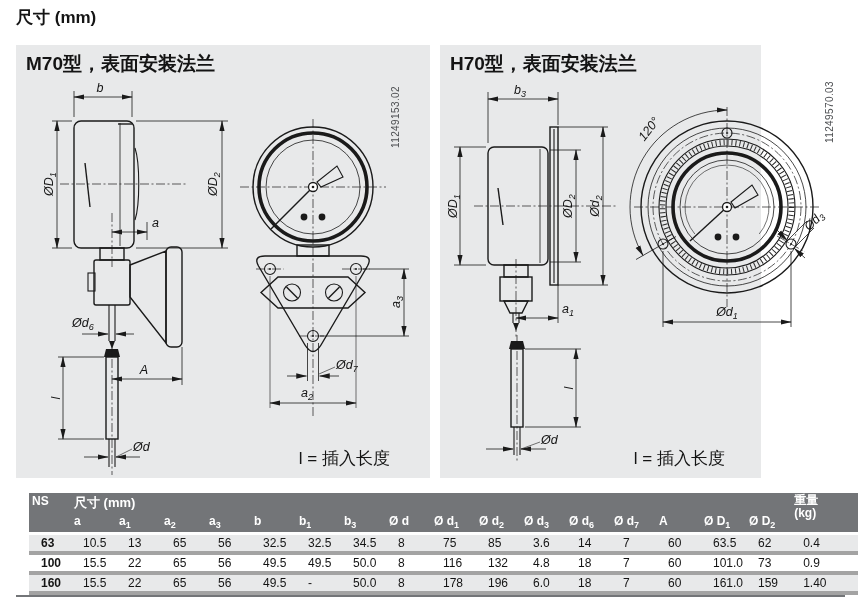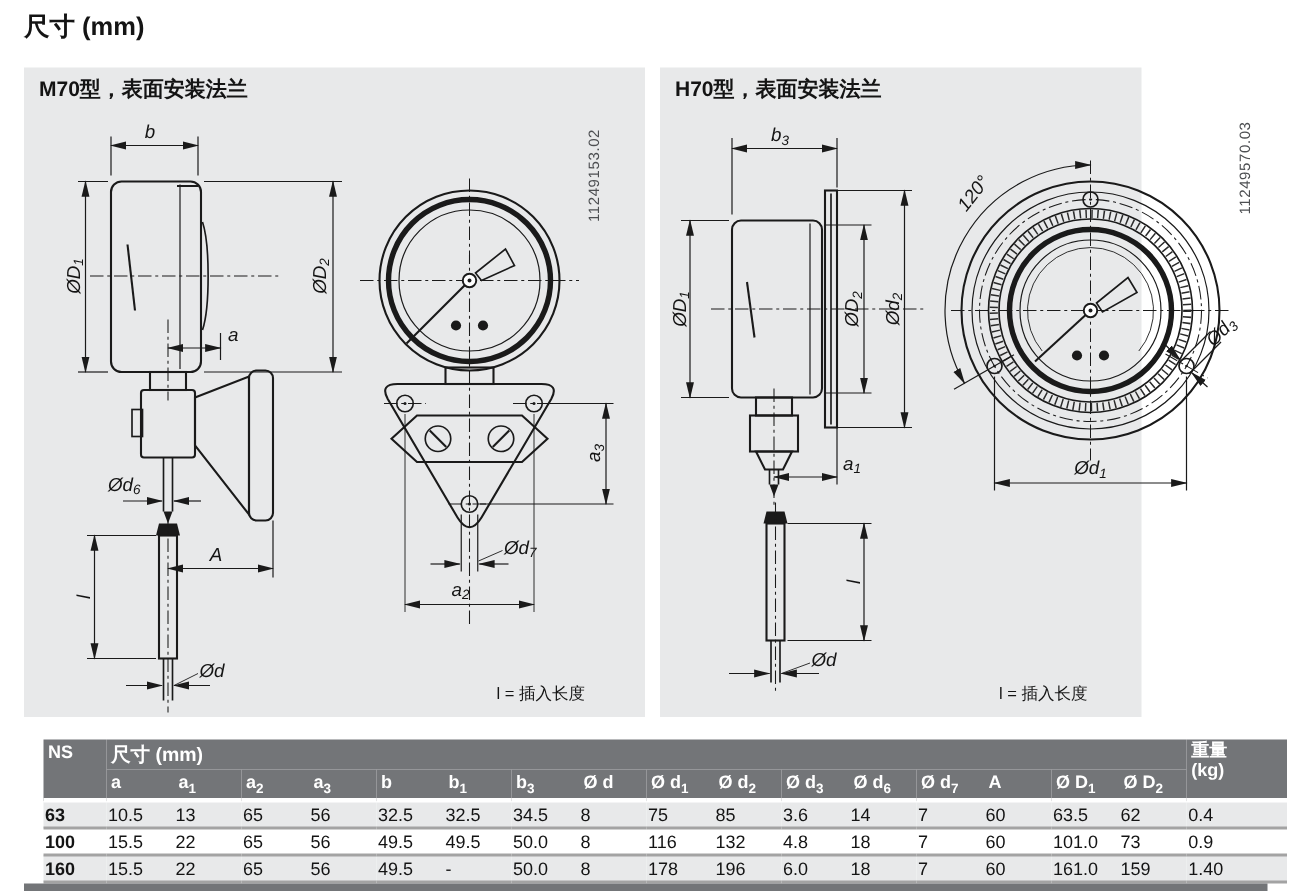--- a/index.html
+++ b/index.html
@@ -1,22 +1,22 @@
 <!DOCTYPE html>
 <html><head>
 <meta charset="utf-8">
 <style>
   html,body{margin:0;padding:0;}
   body{width:864px;height:597px;position:relative;background:#fff;
        font-family:"Liberation Sans",sans-serif;color:#141414;overflow:hidden;}
   .page-title{position:absolute;left:16px;top:6px;font-size:17px;font-weight:bold;}
   .panel{position:absolute;top:45px;height:433px;background:#e8e9ea;}
   .panel svg{position:absolute;left:0;top:0;}
-  .panel-title{position:absolute;left:10px;top:6px;font-size:14px;font-weight:bold;z-index:2;}
-  .note{position:absolute;bottom:8px;font-size:11px;z-index:2;}
+  .panel-title{position:absolute;left:10px;top:6px;font-size:19px;font-weight:bold;z-index:2;}
+  .note{position:absolute;bottom:8px;font-size:17px;z-index:2;}
   
   .obj{stroke:#1a1a1a;stroke-width:1.4;fill:none;}
   .obj2{stroke:#1a1a1a;stroke-width:1.1;fill:none;}
   .thick{stroke:#1a1a1a;stroke-width:3.6;fill:none;}
   .thin{stroke:#1a1a1a;stroke-width:.8;fill:none;}
   .xthin{stroke:#1a1a1a;stroke-width:.6;fill:none;}
   .dim{stroke:#1a1a1a;stroke-width:.8;fill:none;}
   .cl{stroke:#1a1a1a;stroke-width:.7;fill:none;stroke-dasharray:9 2.5 2 2.5;}
   .fillb{fill:#1a1a1a;stroke:none;}
   .knurl{stroke:#2b2b2b;stroke-width:5.5;fill:none;stroke-dasharray:1 3;}
@@ -24,21 +24,21 @@
   text.dwg{font-family:"Liberation Sans",sans-serif;font-size:10px;fill:#4d4f52;letter-spacing:.4px;}
   tspan.sb{font-size:9px;}
   
   .dims-table{position:absolute;left:16px;top:493px;width:829px;}
   table{border-collapse:collapse;table-layout:fixed;width:829px;font-size:12px;margin-left:13px;}
   thead th{background:#737578;color:#fff;text-align:left;font-weight:bold;
            padding:1px 3px;border:0;border-bottom:3px solid #fff;vertical-align:top;}
   thead th.grp{border-bottom:0;font-size:13px;}
   thead tr.sub-r th{vertical-align:bottom;font-size:12px;padding-bottom:2px;}
   thead th.wt{font-size:12px;line-height:13px;}
-  tbody td{padding:1px 1px;border-bottom:2px solid #a3a3a3;}
+  tbody td{padding:1px 12px;border-bottom:4px solid #a3a3a3;}
   tbody tr:nth-child(odd) td{background:#e8e9ea;}
   tbody td.ns{font-weight:bold;}
   sub{font-size:9px;}
   .tbl-bar{height:5px;background:#737578;}
 </style>
 </head>
 <body>
 
 <div class="page-title">尺寸 (mm)</div>
 

